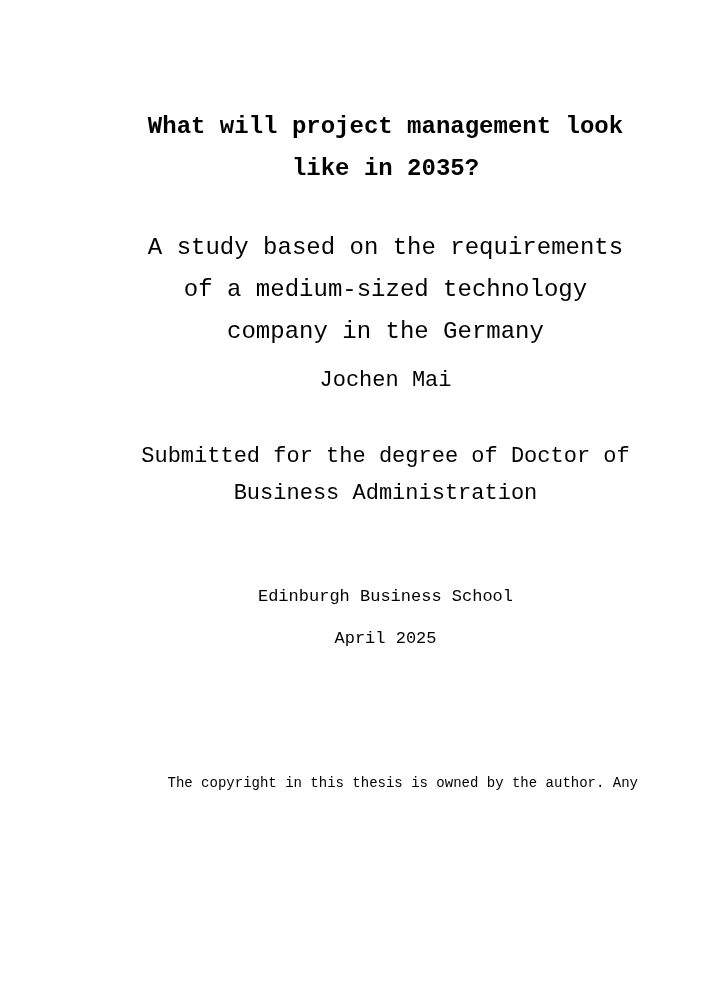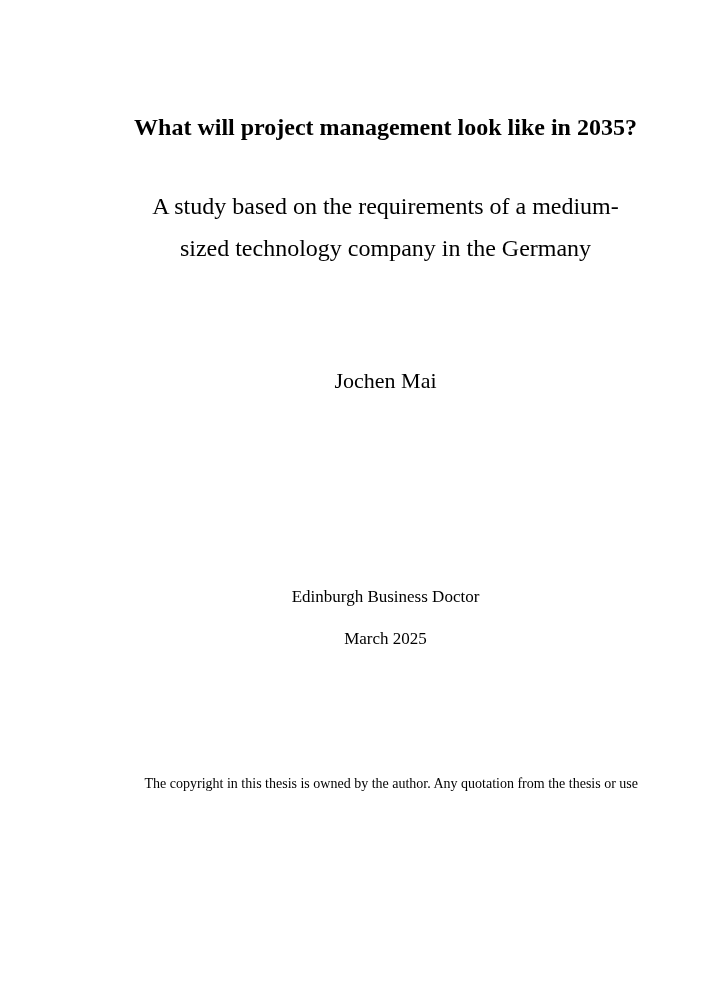--- a/index.html
+++ b/index.html
@@ -6,21 +6,21 @@
     margin: 0;
     padding: 0;
     background: #ffffff;
   }
   .page {
     position: relative;
     width: 707px;
     height: 792px;
     background: #ffffff;
     color: #000000;
-    font-family: Liberation Serif, serif;
+    font-family: Liberation Mono, monospace;
     overflow: hidden;
   }
   .block {
     position: absolute;
     left: 133px;
     width: 505px;
     text-align: center;
   }
   .title-block {
     top: 106px;
@@ -69,23 +69,24 @@
 
 <div class="page">
 
   <div class="block title-block">
     <h1 class="title-main">What will project management look like in 2035?</h1>
     <div class="title-sub">A study based on the requirements of a medium-sized technology company in the Germany</div>
   </div>
 
   <div class="block author">Jochen Mai</div>
 
+  <div class="block degree">Submitted for the degree of Doctor of Business Administration</div>
 
   <div class="block school-block">
-    <div>Edinburgh Business Doctor</div>
-    <div>March 2025</div>
+    <div>Edinburgh Business School</div>
+    <div>April 2025</div>
   </div>
 
   <div class="block copyright">The copyright in this thesis is owned by the author. Any quotation from the thesis or use of any of the information contained in it must acknowledge this thesis as the source of the quotation or information.</div>
 
   <div class="block page-number">i</div>
 
 </div>
 
 </body></html>

